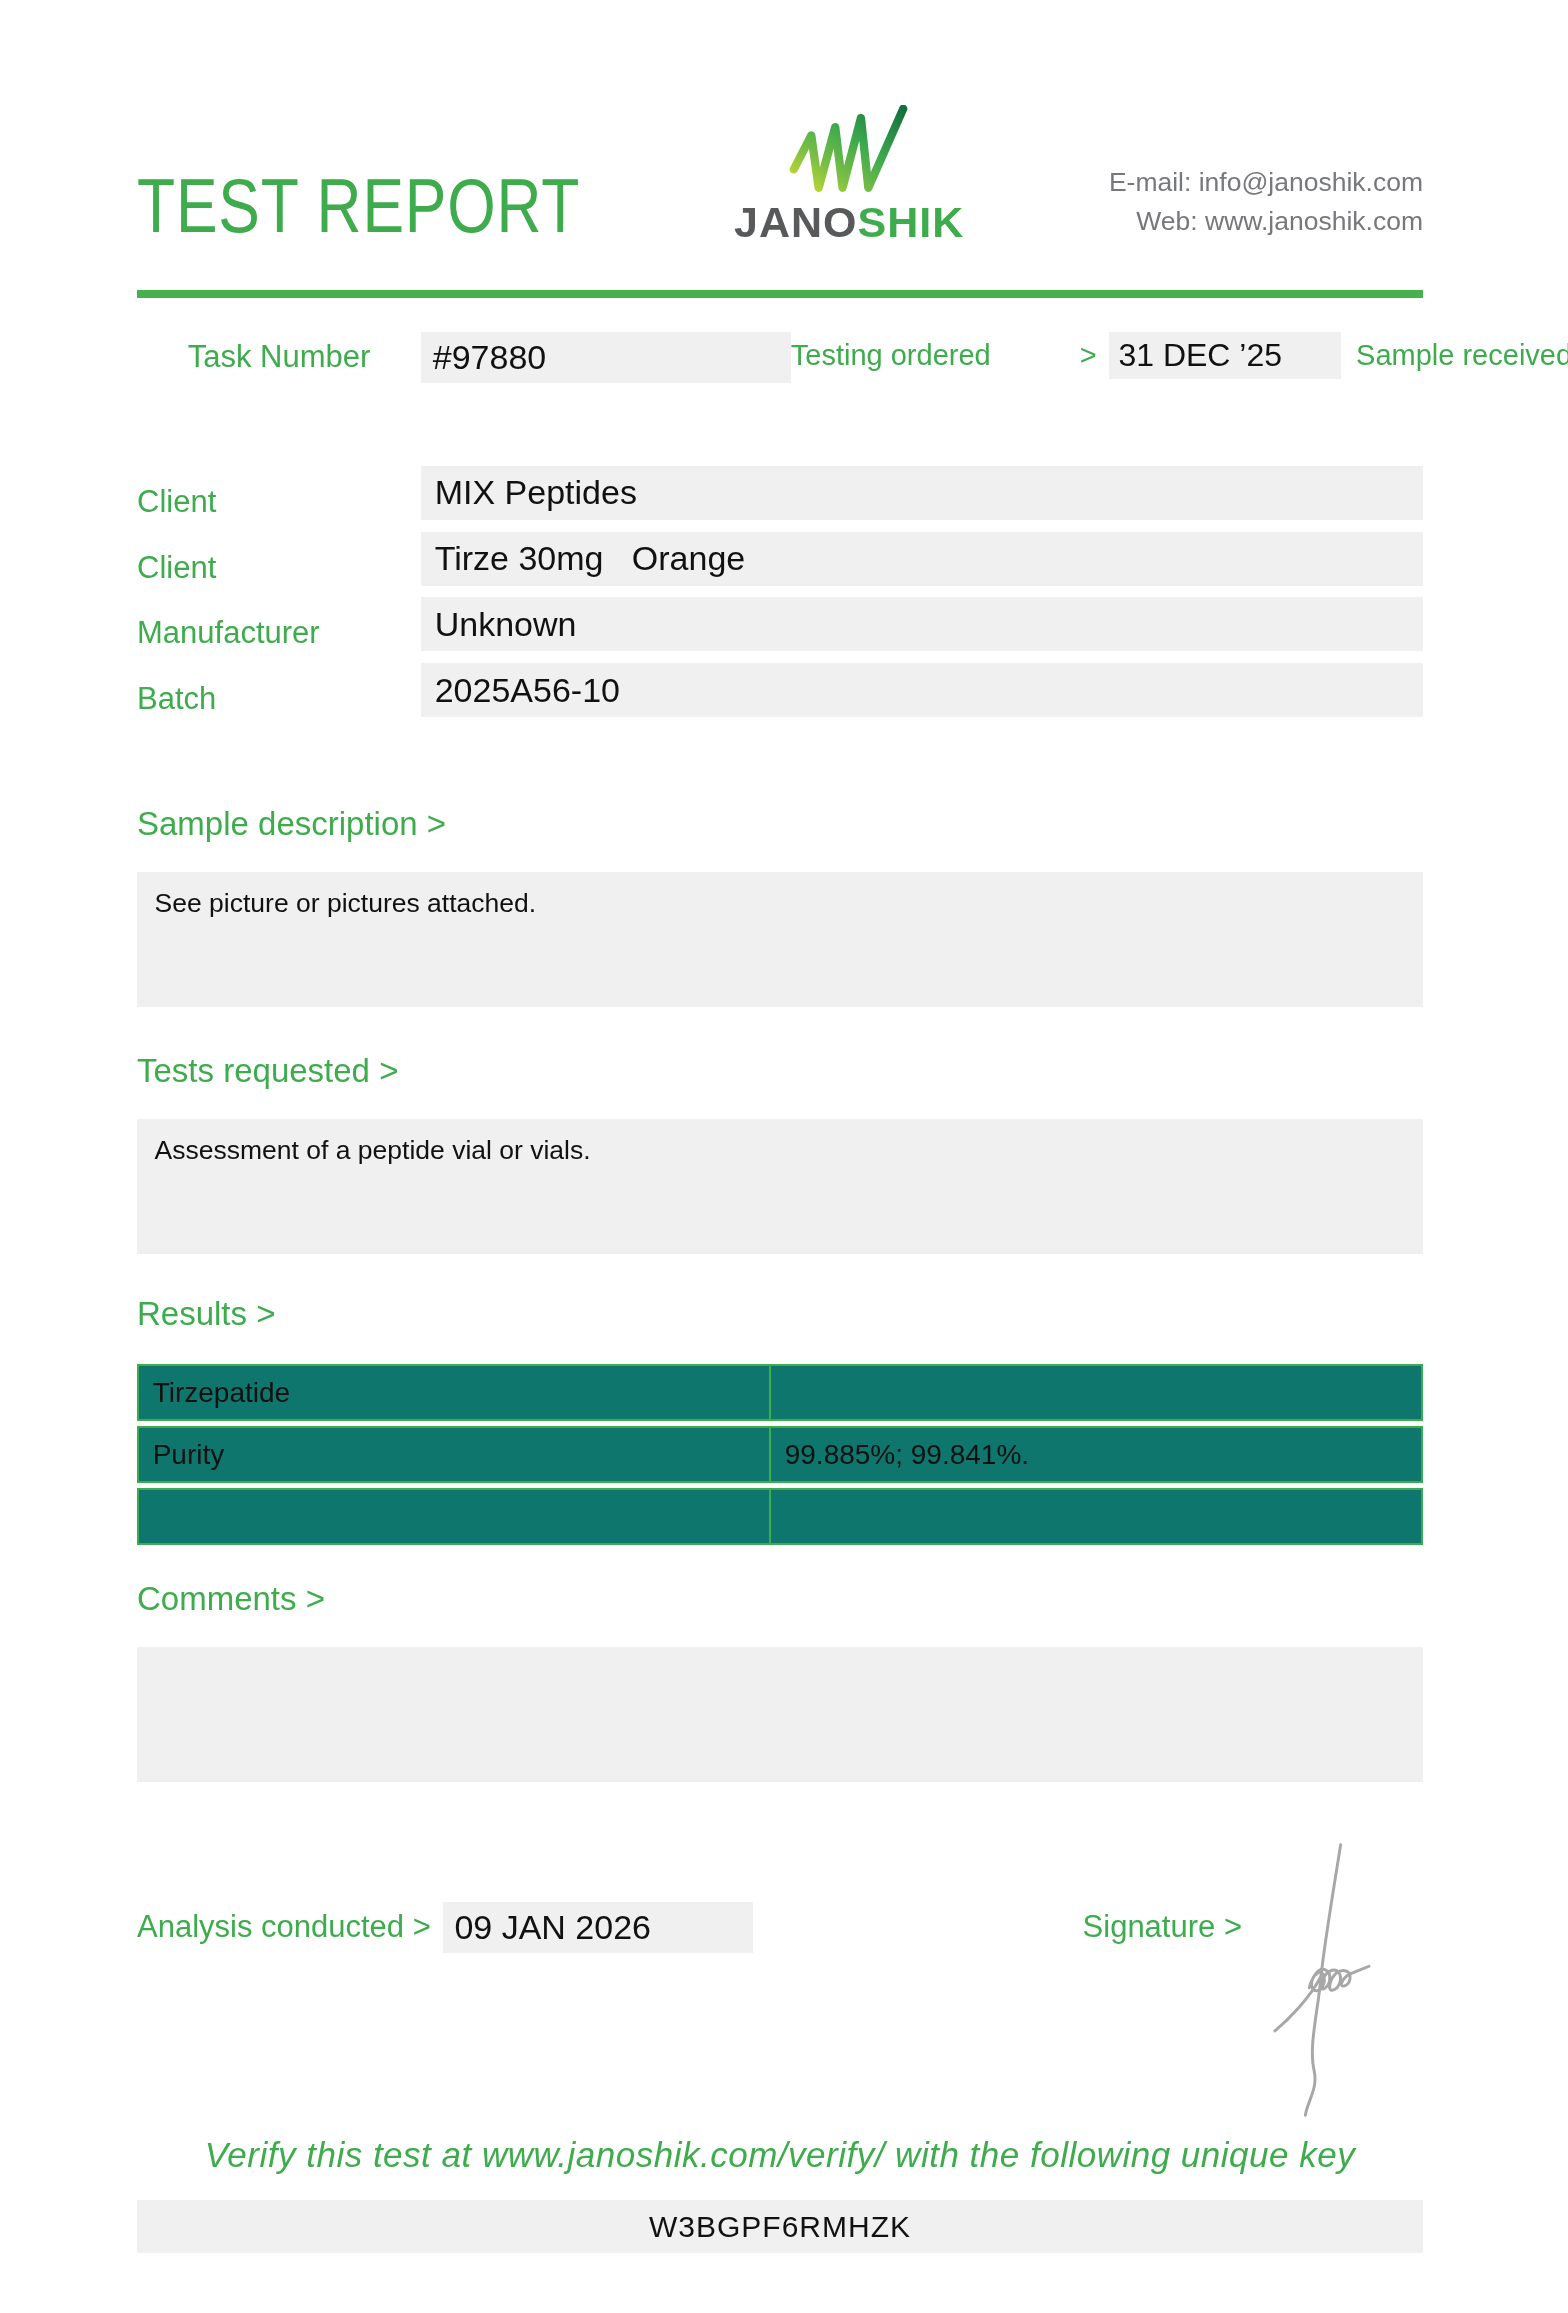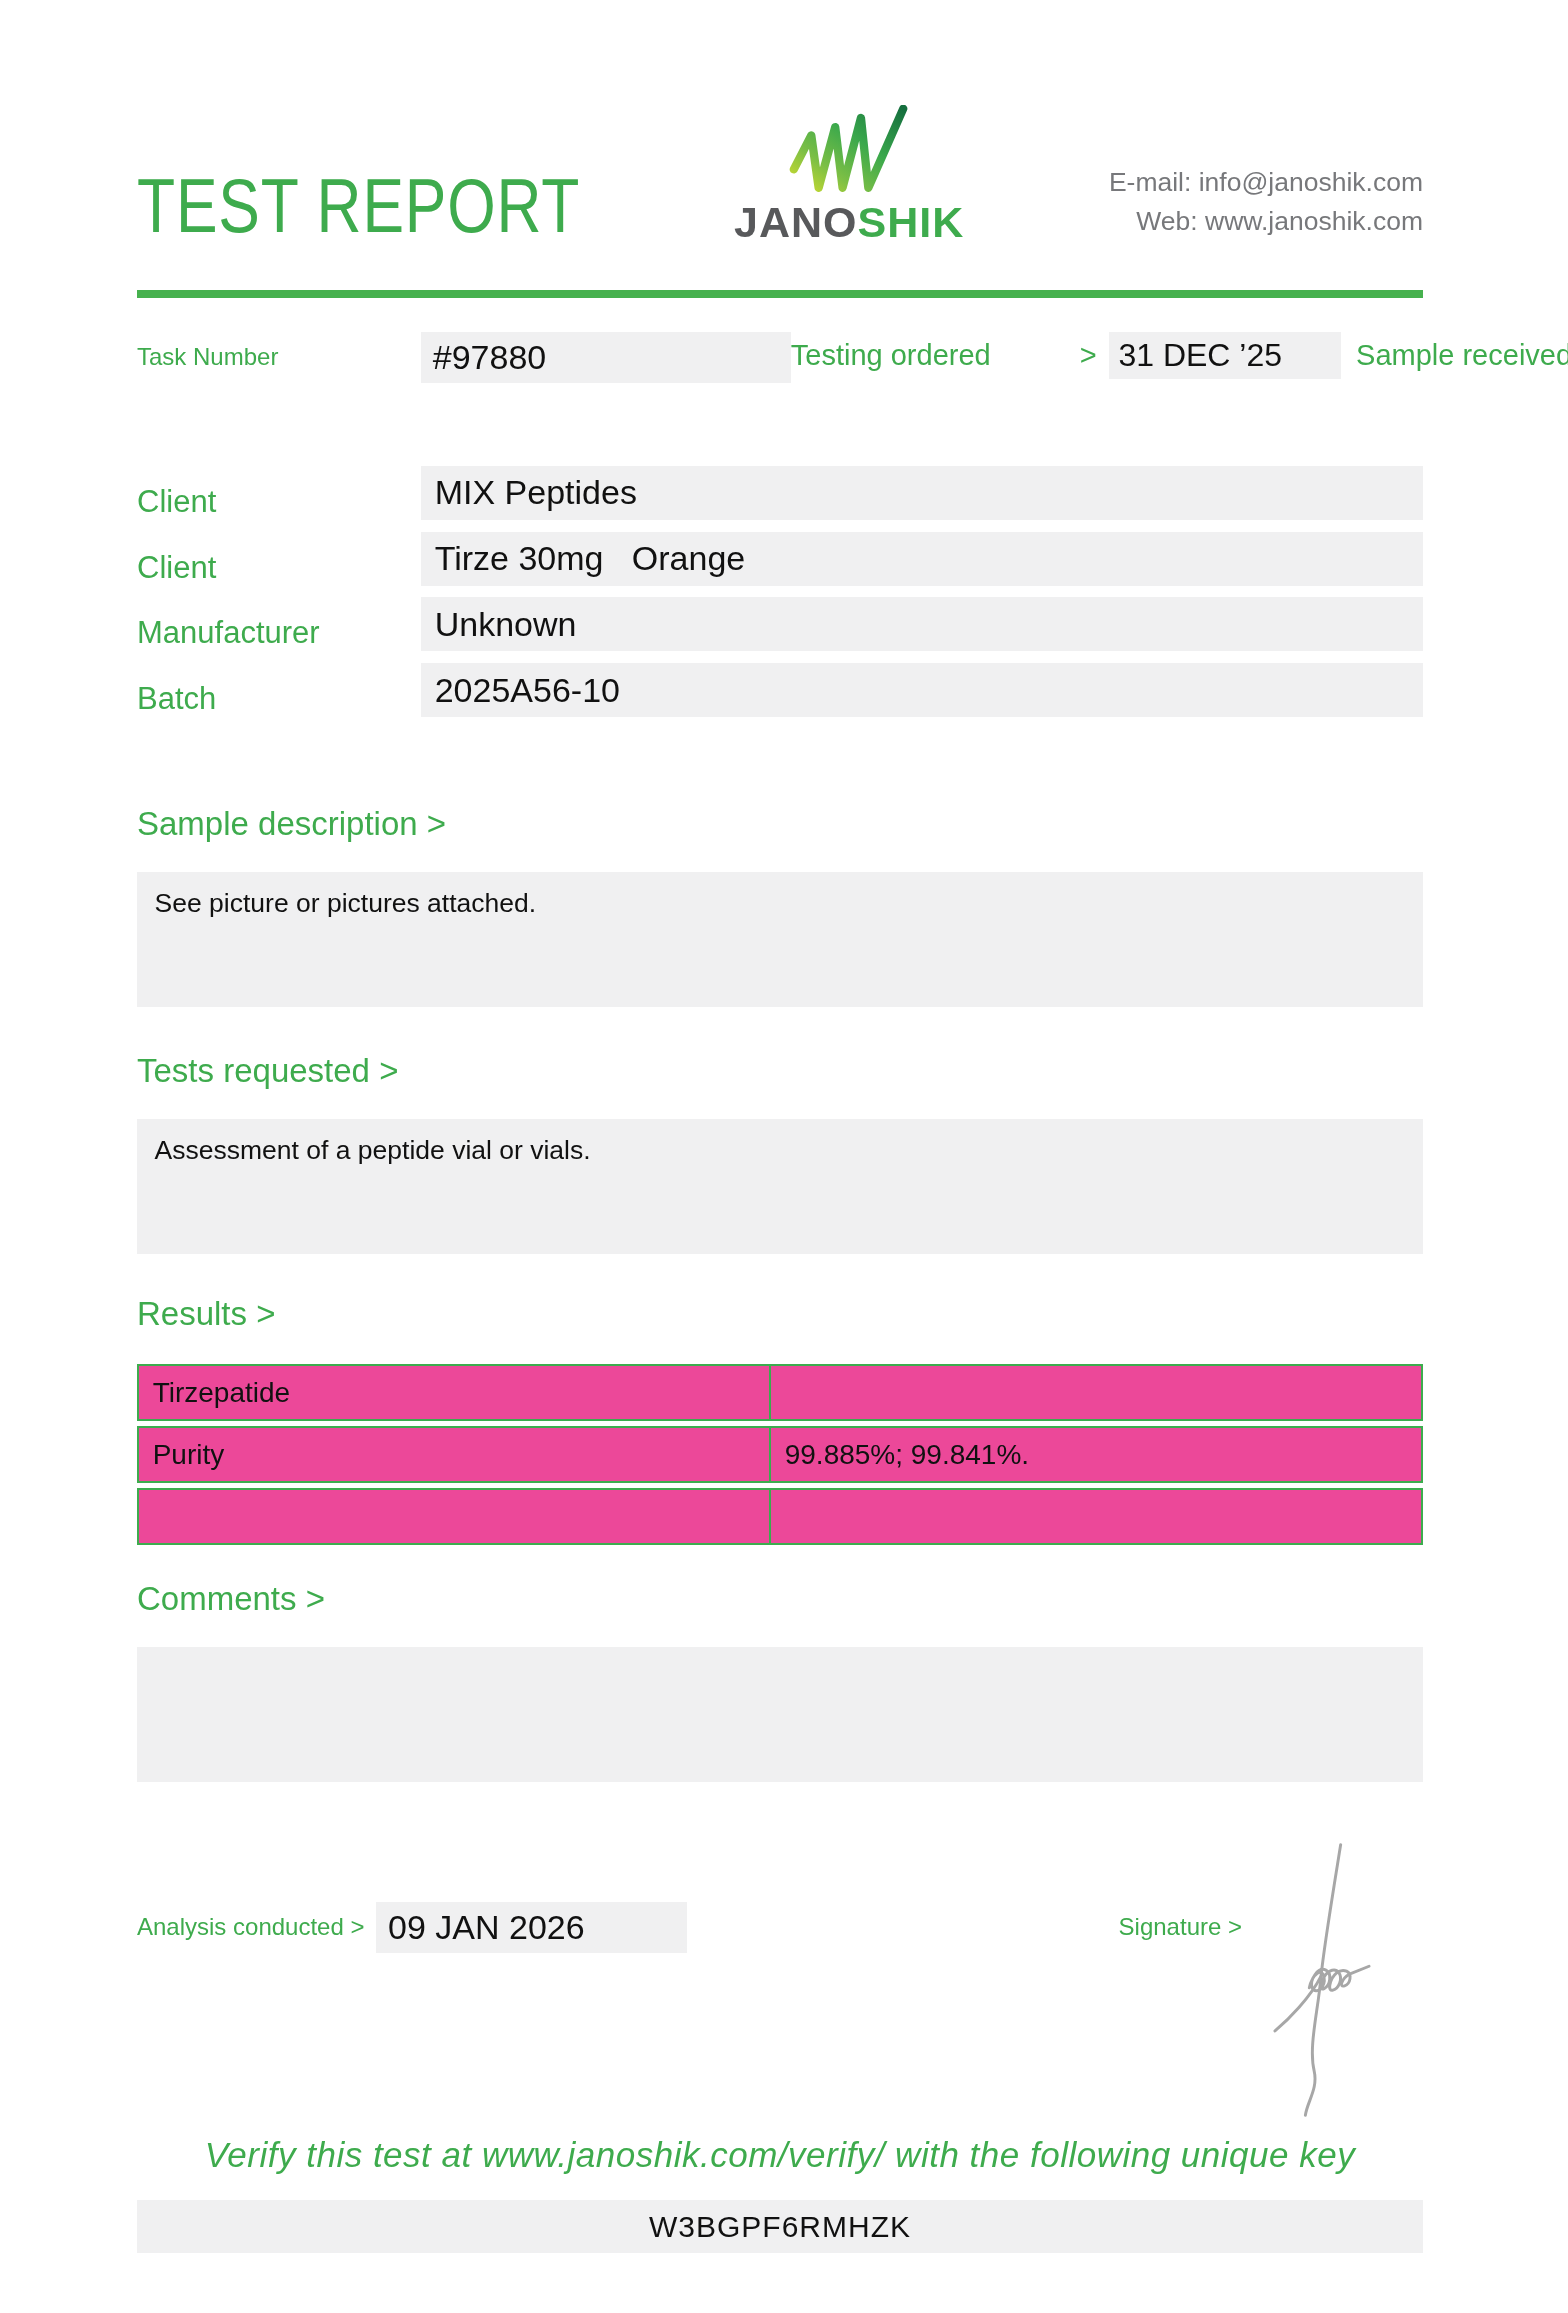--- a/index.html
+++ b/index.html
@@ -27,21 +27,21 @@
   .logo-word{font-size:43px;font-weight:bold;line-height:1;letter-spacing:1px;margin-top:3.9px;}
   .logo-word .gray{color:var(--logo-gray,#58595B);}
   .logo-word .green{color:var(--green,#3EAB4D);}
   .contact{text-align:right;color:var(--gray-text,#77787B);font-size:26.5px;line-height:1.5;padding-bottom:2px;white-space:nowrap;}
 
   .rule{height:7.8px;background:var(--rule-green,#46B14E);margin-top:46px;}
 
   
   .task-row{margin-top:34px;display:flex;justify-content:space-between;align-items:flex-start;}
   .task-left{display:flex;align-items:center;}
-  .green-label{color:var(--green,#3EAB4D);font-size:24px;white-space:nowrap;}
+  .green-label{color:var(--green,#3EAB4D);font-size:31px;white-space:nowrap;text-align:center;}
   .task-label{width:284px;}
   .gray-box{background:var(--field-bg,#F0F0F1);display:flex;align-items:center;}
   .task-box{width:358px;height:51px;padding-left:11.8px;font-size:34px;}
   .dates{display:flex;flex-direction:row;gap:14.7px;}
   .date-row{display:flex;align-items:center;}
   .date-labelwrap{width:306px;display:flex;justify-content:space-between;align-items:center;}
   .date-label,.date-arrow{color:var(--green,#3EAB4D);font-size:29px;}
   .date-box{width:223px;height:47px;margin-left:11.8px;padding-left:9.8px;font-size:32px;white-space:nowrap;}
 
   
@@ -53,21 +53,21 @@
   
   .section-heading{color:var(--green,#3EAB4D);font-size:33px;font-weight:normal;margin:0;}
   .mt-desc{margin-top:88px;}
   .mt-sec{margin-top:45px;}
   .mt-res{margin-top:41px;}
   .mt-com{margin-top:35px;}
   .body-box{margin-top:29px;height:135px;box-sizing:border-box;padding:15.7px 17.6px;font-size:26.5px;background:var(--field-bg,#F0F0F1);display:block;}
 
   
   .results-table{margin-top:31px;}
-  .result-row{display:flex;border:2.9px solid var(--table-border,#3CAC4E);height:57px;box-sizing:border-box;margin-bottom:4.9px;background:#ec4899;}
+  .result-row{display:flex;border:2.9px solid var(--table-border,#3CAC4E);height:57px;box-sizing:border-box;margin-bottom:4.9px;background:#0f766e;}
   .rc-left{width:49.3%;border-right:2.9px solid var(--table-border,#3CAC4E);display:flex;align-items:center;padding-left:13.7px;font-size:28px;box-sizing:border-box;}
   .rc-right{flex:1;display:flex;align-items:center;padding-left:13.7px;font-size:28px;}
 
   
   .footer-row{margin-top:120px;display:flex;align-items:center;}
   .analysis-box{width:299px;height:51px;margin-left:11.8px;padding-left:11.8px;font-size:34px;white-space:nowrap;}
   .sig-label{margin-left:auto;margin-right:181px;}
   .signature-svg{position:absolute;left:1267px;top:1831px;}
   .verify-line{margin-top:182px;text-align:center;color:var(--green,#3EAB4D);font-size:35px;letter-spacing:0.5px;white-space:nowrap;font-style:italic;}
   .key-box{margin-top:25.5px;height:53px;justify-content:center;font-size:30px;letter-spacing:1px;}

